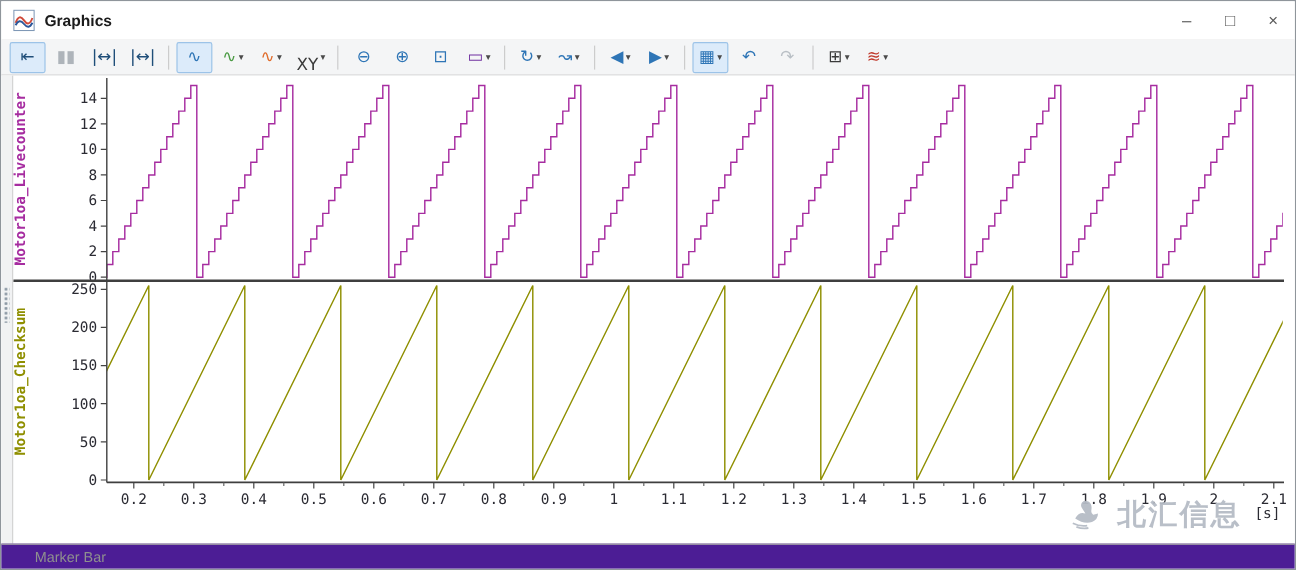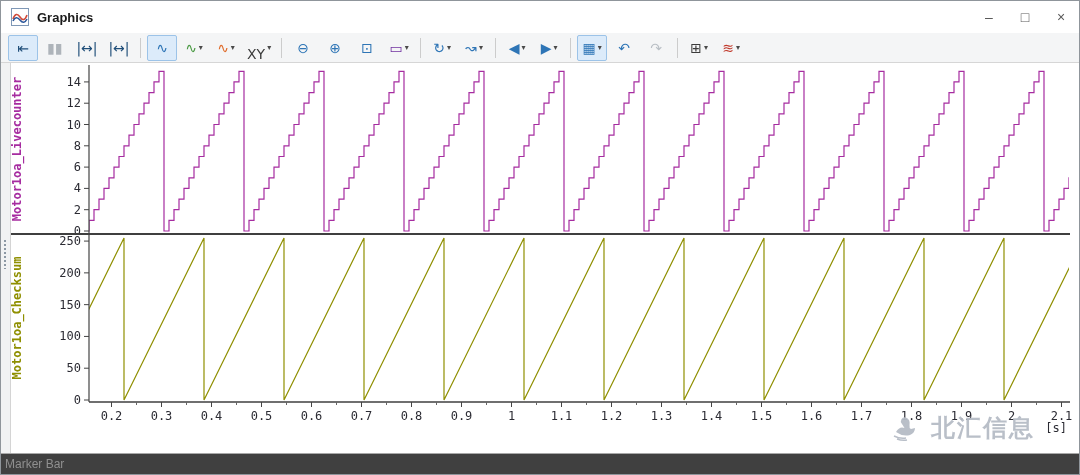--- a/index.html
+++ b/index.html
@@ -49,22 +49,22 @@
   .tick-label{font-family:"DejaVu Sans Mono", monospace; font-size:12px; fill:#2b2b33;}
   .axis-title{font-family:"DejaVu Sans Mono", monospace; font-size:12px; font-weight:bold;}
   .unit-label{font-family:"DejaVu Sans Mono", monospace; font-size:12px; fill:#2b2b33;}
   .watermark{
     position:absolute; left:888px; top:346px; display:flex; align-items:center; gap:8px;
     color:#b6bcc6; opacity:.95; pointer-events:none;
   }
   .wm-text{font-size:24px; font-weight:bold; letter-spacing:2px; font-family:"DejaVu Sans", sans-serif;}
   
   .statusbar{
-    position:absolute; left:0; right:0; top:452px; height:21px; background:#404040;
-    border-top:1px solid #a8a8a8; display:flex; align-items:center; padding-left:4px;
+    position:absolute; left:0; right:0; top:452px; height:21px; background:#4c1d95;
+    border-top:1px solid #a8a8a8; display:flex; align-items:center; padding-left:28px;
     box-sizing:border-box;
   }
   .statusbar span{color:#8f8f8f; font-size:12px; font-family:"Liberation Sans", sans-serif;}
 </style>
 </head>
 <body>
 
 <div class="window">
 
   <div class="titlebar">

